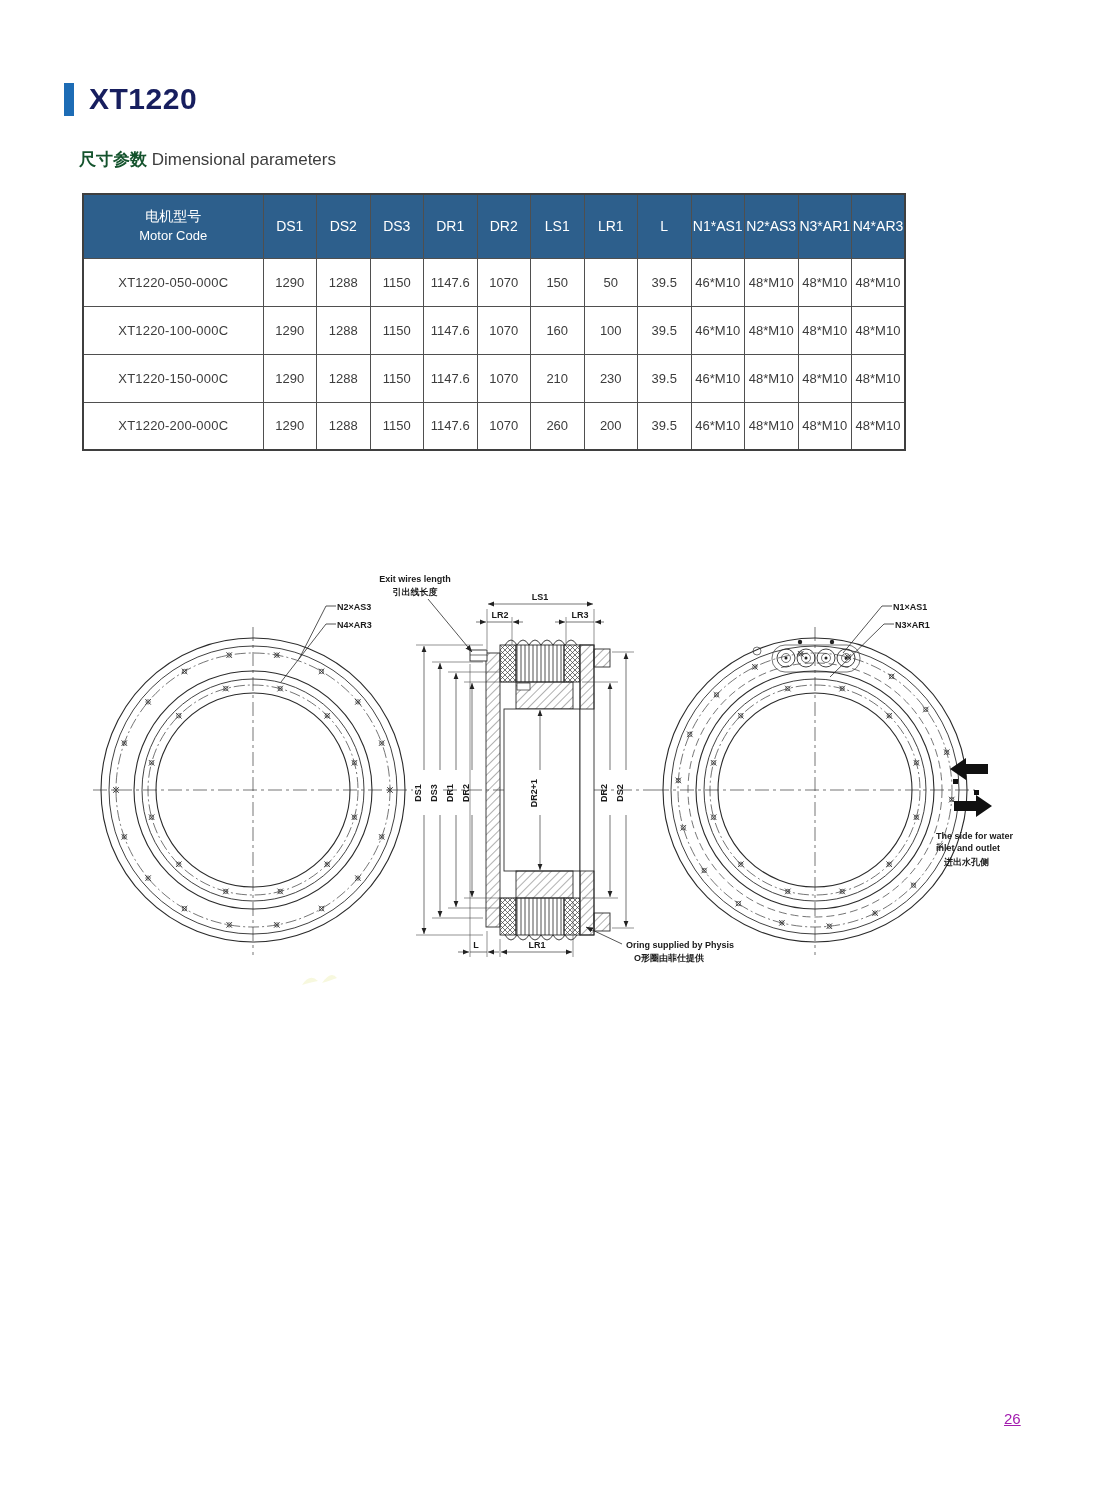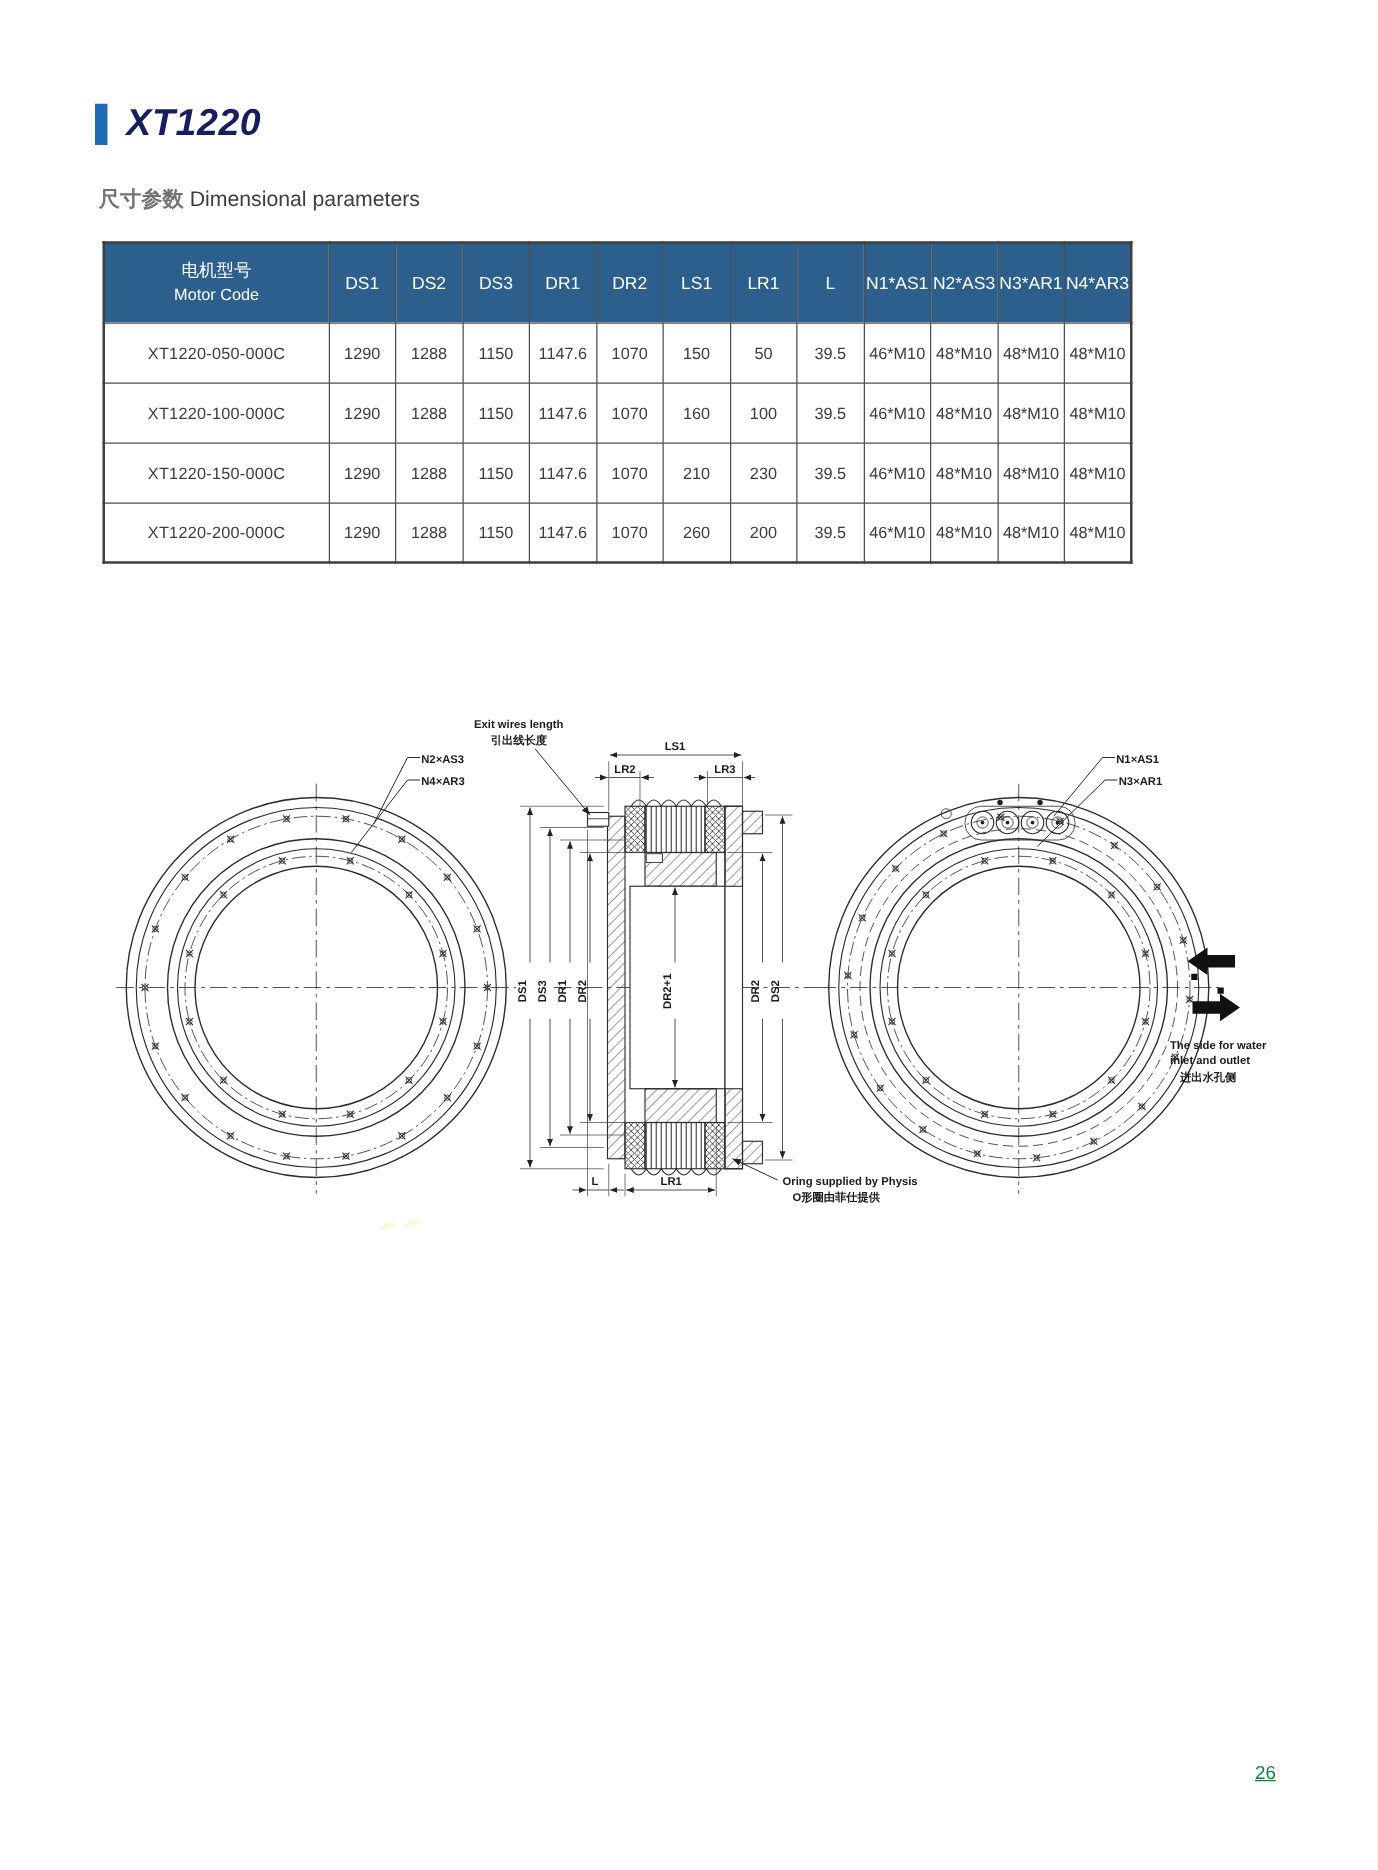--- a/index.html
+++ b/index.html
@@ -3,25 +3,25 @@
 <meta charset="utf-8">
 <style>
   * { margin:0; padding:0; box-sizing:border-box; }
   html,body { background:#e8e8e8; }
   body { font-family:"Liberation Sans", sans-serif; }
   .page {
     position:relative; width:1102px; height:1496px;
     background:#ffffff; margin:0 auto; overflow:hidden;
   }
   
-  .title-row { position:absolute; left:76px; top:82px; display:flex; align-items:flex-end;font-style:italic; }
+  .title-row { position:absolute; left:64px; top:82px; display:flex; align-items:flex-end; }
   .accent-bar { width:10px; height:33px; background:#1d6cb5; margin-right:15px; }
   .page-title { font-size:30px; font-weight:bold; color:#171e5e; letter-spacing:0.5px; }
   .subtitle { position:absolute; left:79px; top:148px; font-size:17px; color:#3d3d3d; }
-  .subtitle .zh { font-weight:bold; color:#737373; }
+  .subtitle .zh { font-weight:bold; color:#14532d; }
   
   table.dim-table {
     position:absolute; left:82px; top:193px; width:824px;
     border-collapse:collapse; table-layout:fixed;
     border:2px solid #3f3f3f;
   }
   .dim-table col.c-code { width:180px; }
   .dim-table th, .dim-table td {
     border:1px solid #4f4f4f; text-align:center; vertical-align:middle;
   }
@@ -39,21 +39,21 @@
   .notetxt { font-size:9px; font-weight:bold; fill:#1a1a1a; }
   .notezh { font-size:9px; font-weight:bold; fill:#1a1a1a; }
   .thin { stroke:#3a3a3a; stroke-width:0.7; fill:none; }
   .ext  { stroke:#4a4a4a; stroke-width:0.6; fill:none; }
   .outline { stroke:#2b2b2b; stroke-width:1.1; fill:none; }
   .outline2 { stroke:#2b2b2b; stroke-width:0.9; fill:none; }
   .cl { stroke:#3a3a3a; stroke-width:0.7; fill:none; stroke-dasharray:14 4 3 4; }
   .bolt-circle { stroke:#3a3a3a; stroke-width:0.7; fill:none; stroke-dasharray:11 3 2 3; }
   .leader { stroke:#2a2a2a; stroke-width:0.8; fill:none; }
   
-  .page-number { position:absolute; left:1004px; top:1410px; font-size:15px; color:#15803d;text-decoration:underline; }
+  .page-number { position:absolute; left:1004px; top:1410px; font-size:15px; color:#a21caf;text-decoration:underline; }
 </style>
 </head>
 <body>
 
 <div class="page">
 
   <div class="title-row">
     <div class="accent-bar"></div>
     <div class="page-title">XT1220</div>
   </div>

